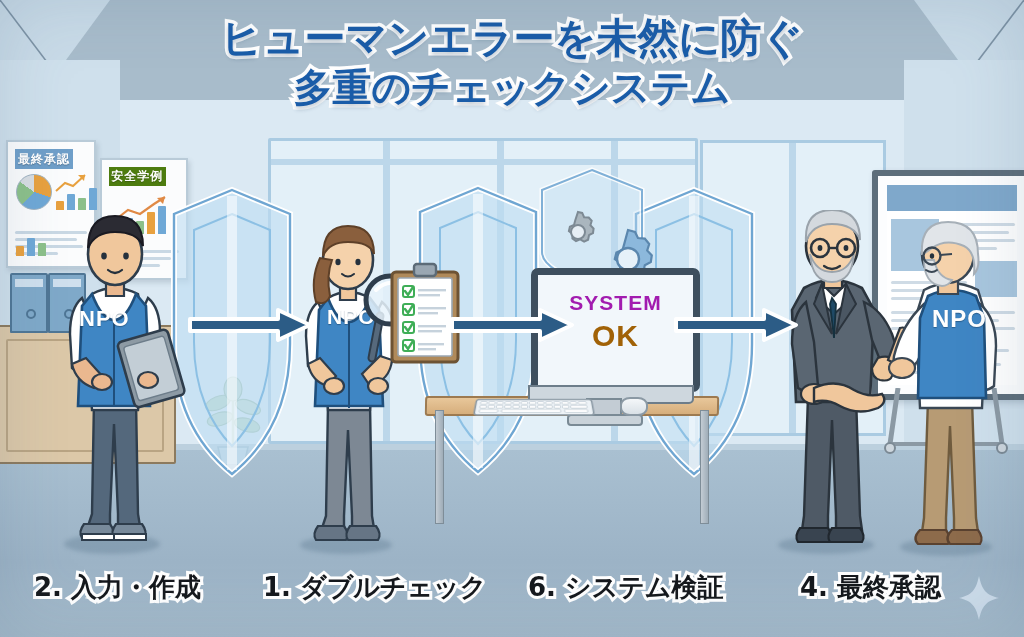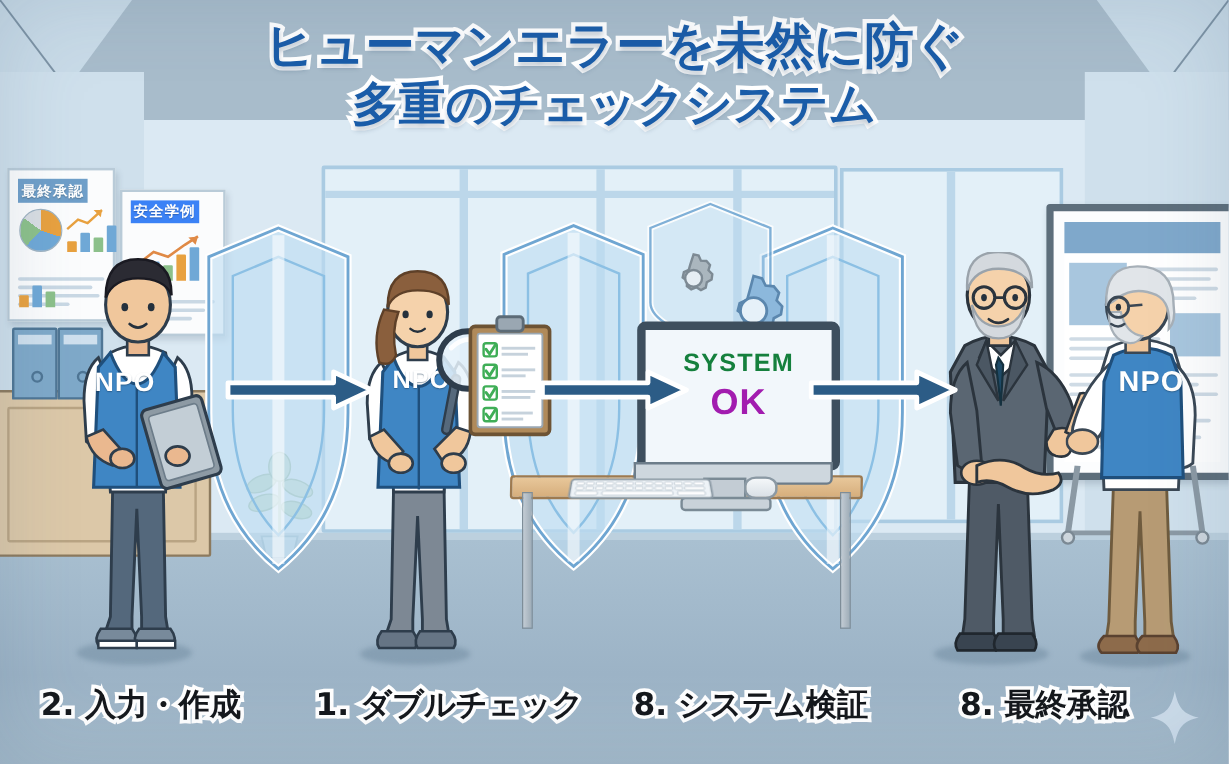--- a/index.html
+++ b/index.html
@@ -70,23 +70,23 @@
   .desk-top{position:absolute;left:425px;top:396px;width:290px;height:16px;
      background:linear-gradient(180deg,#e8c79a,#d6ae7c);border:2px solid #9d7a50;border-radius:3px;
      transform:skewX(-1deg);}
   .desk-leg{position:absolute;top:410px;width:7px;height:112px;
      background:linear-gradient(90deg,#c3ccd4,#9fadb8);border:1px solid #7e8d98;}
 
   
   .mon{position:absolute;left:531px;top:268px;width:155px;height:110px;
      background:#f2f7fb;border:7px solid #3e4f5e;border-radius:7px;}
   .mon-txt1{position:absolute;left:0;right:0;top:16px;text-align:center;
-     font-size:21px;font-weight:bold;color:#15803d;letter-spacing:1px;}
+     font-size:21px;font-weight:bold;color:#a21caf;letter-spacing:1px;}
   .mon-txt2{position:absolute;left:0;right:0;top:44px;text-align:center;
-     font-size:30px;font-weight:bold;color:#a21caf;letter-spacing:1px;}
+     font-size:30px;font-weight:bold;color:#a16207;letter-spacing:1px;}
   .mon-chin{position:absolute;left:528px;top:385px;width:162px;height:15px;
      background:#ced7de;border:2px solid #6d7d8a;border-radius:0 0 5px 5px;}
   .mon-neck{position:absolute;left:586px;top:398px;width:32px;height:18px;background:#c3ccd4;border:2px solid #7a8a95;}
   .mon-base{position:absolute;left:567px;top:414px;width:72px;height:8px;background:#c9d2d9;border:2px solid #7a8a95;border-radius:4px;}
 
   .kb{position:absolute;left:469px;top:396px;width:130px;height:22px;
      background:linear-gradient(180deg,#f3f6f8,#dbe2e8);border:2px solid #8b99a4;border-radius:3px;
      transform:perspective(200px) rotateX(32deg);}
   .mouse{position:absolute;left:620px;top:397px;width:24px;height:15px;
      background:linear-gradient(180deg,#f4f7f9,#d9e0e6);border:2px solid #8b99a4;border-radius:10px/8px;}
@@ -183,21 +183,21 @@
         <i style="width:60%"></i>
     </div>
     <div class="bars" style="left:8px;top:92px;height:22px;">
       <span style="height:10px;background:#e8a13f"></span>
       <span style="height:18px;background:#6fa8d6"></span>
       <span style="height:13px;background:#8cc08a"></span>
     </div>
   </div>
 
   <div class="poster" style="left:100px;top:158px;width:84px;height:118px;">
-    <div class="phead" style="background:#3b82f6;font-size:12px;">安全学例</div>
+    <div class="phead" style="background:#4d7c0f;font-size:12px;">安全学例</div>
     <div class="bars" style="left:12px;top:44px;height:30px;">
       <span style="height:10px;background:#e8a13f"></span>
       <span style="height:16px;background:#6fa8d6"></span>
       <span style="height:13px;background:#8cc08a"></span>
       <span style="height:22px;background:#e8a13f"></span>
       <span style="height:28px;background:#6fa8d6"></span>
     </div>
     <svg style="position:absolute;left:10px;top:34px;width:58px;height:30px" viewBox="0 0 58 30">
       <polyline points="3,26 16,16 28,20 42,10 53,3" fill="none" stroke="#e08a46" stroke-width="2.2"></polyline>
       <polygon points="53,3 45,4 51,10" fill="#e08a46"></polygon>
@@ -540,22 +540,22 @@
   </svg>
 
   <div class="title">
     <span class="l1">ヒューマンエラーを未然に防ぐ</span>
     <span class="l2">多重のチェックシステム</span>
   </div>
 
   <div class="caps">
     <div class="cap" style="left:34px">2. 入力・作成</div>
     <div class="cap" style="left:263px">1. ダブルチェック</div>
-    <div class="cap" style="left:528px">8. システム検証</div>
-    <div class="cap" style="left:800px">8. 最終承認</div>
+    <div class="cap" style="left:528px">6. システム検証</div>
+    <div class="cap" style="left:800px">4. 最終承認</div>
   </div>
 
   <svg class="sparkle" viewBox="0 0 42 46">
     <path d="M21 1 C24 15 28 20 41 23 C28 26 24 31 21 45 C18 31 14 26 1 23 C14 20 18 15 21 1 Z" fill="#ccdcea"></path>
   </svg>
 
   <div class="vignette"></div>
 </div>
 
 </body></html>

